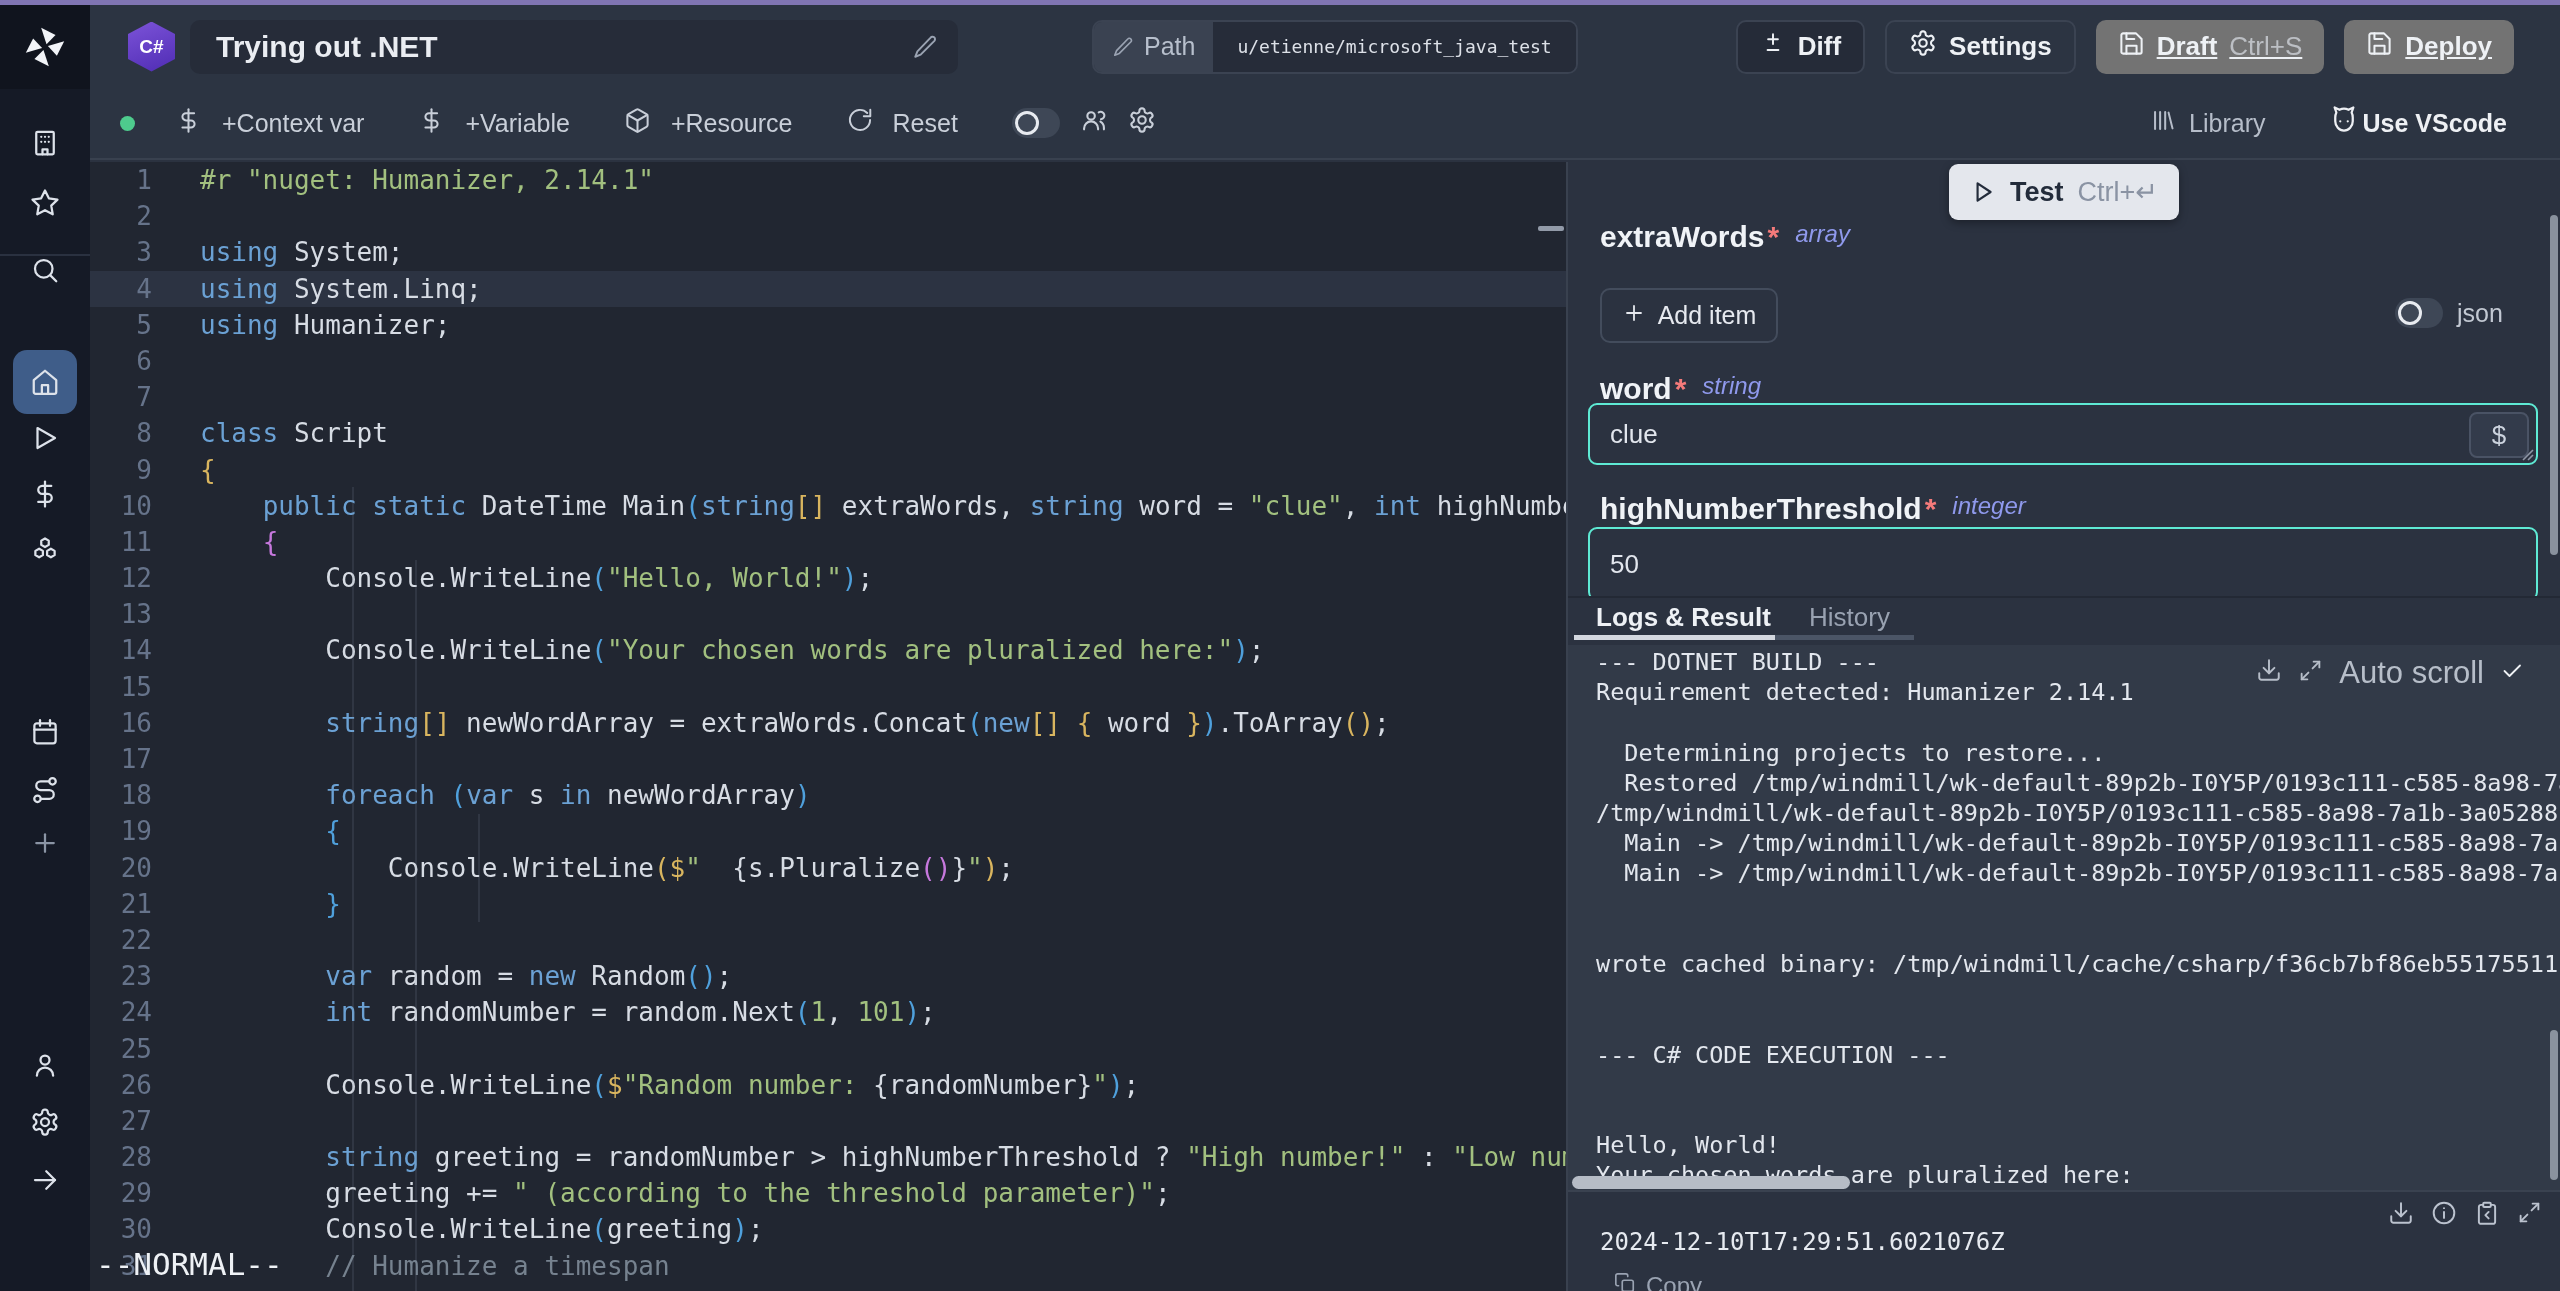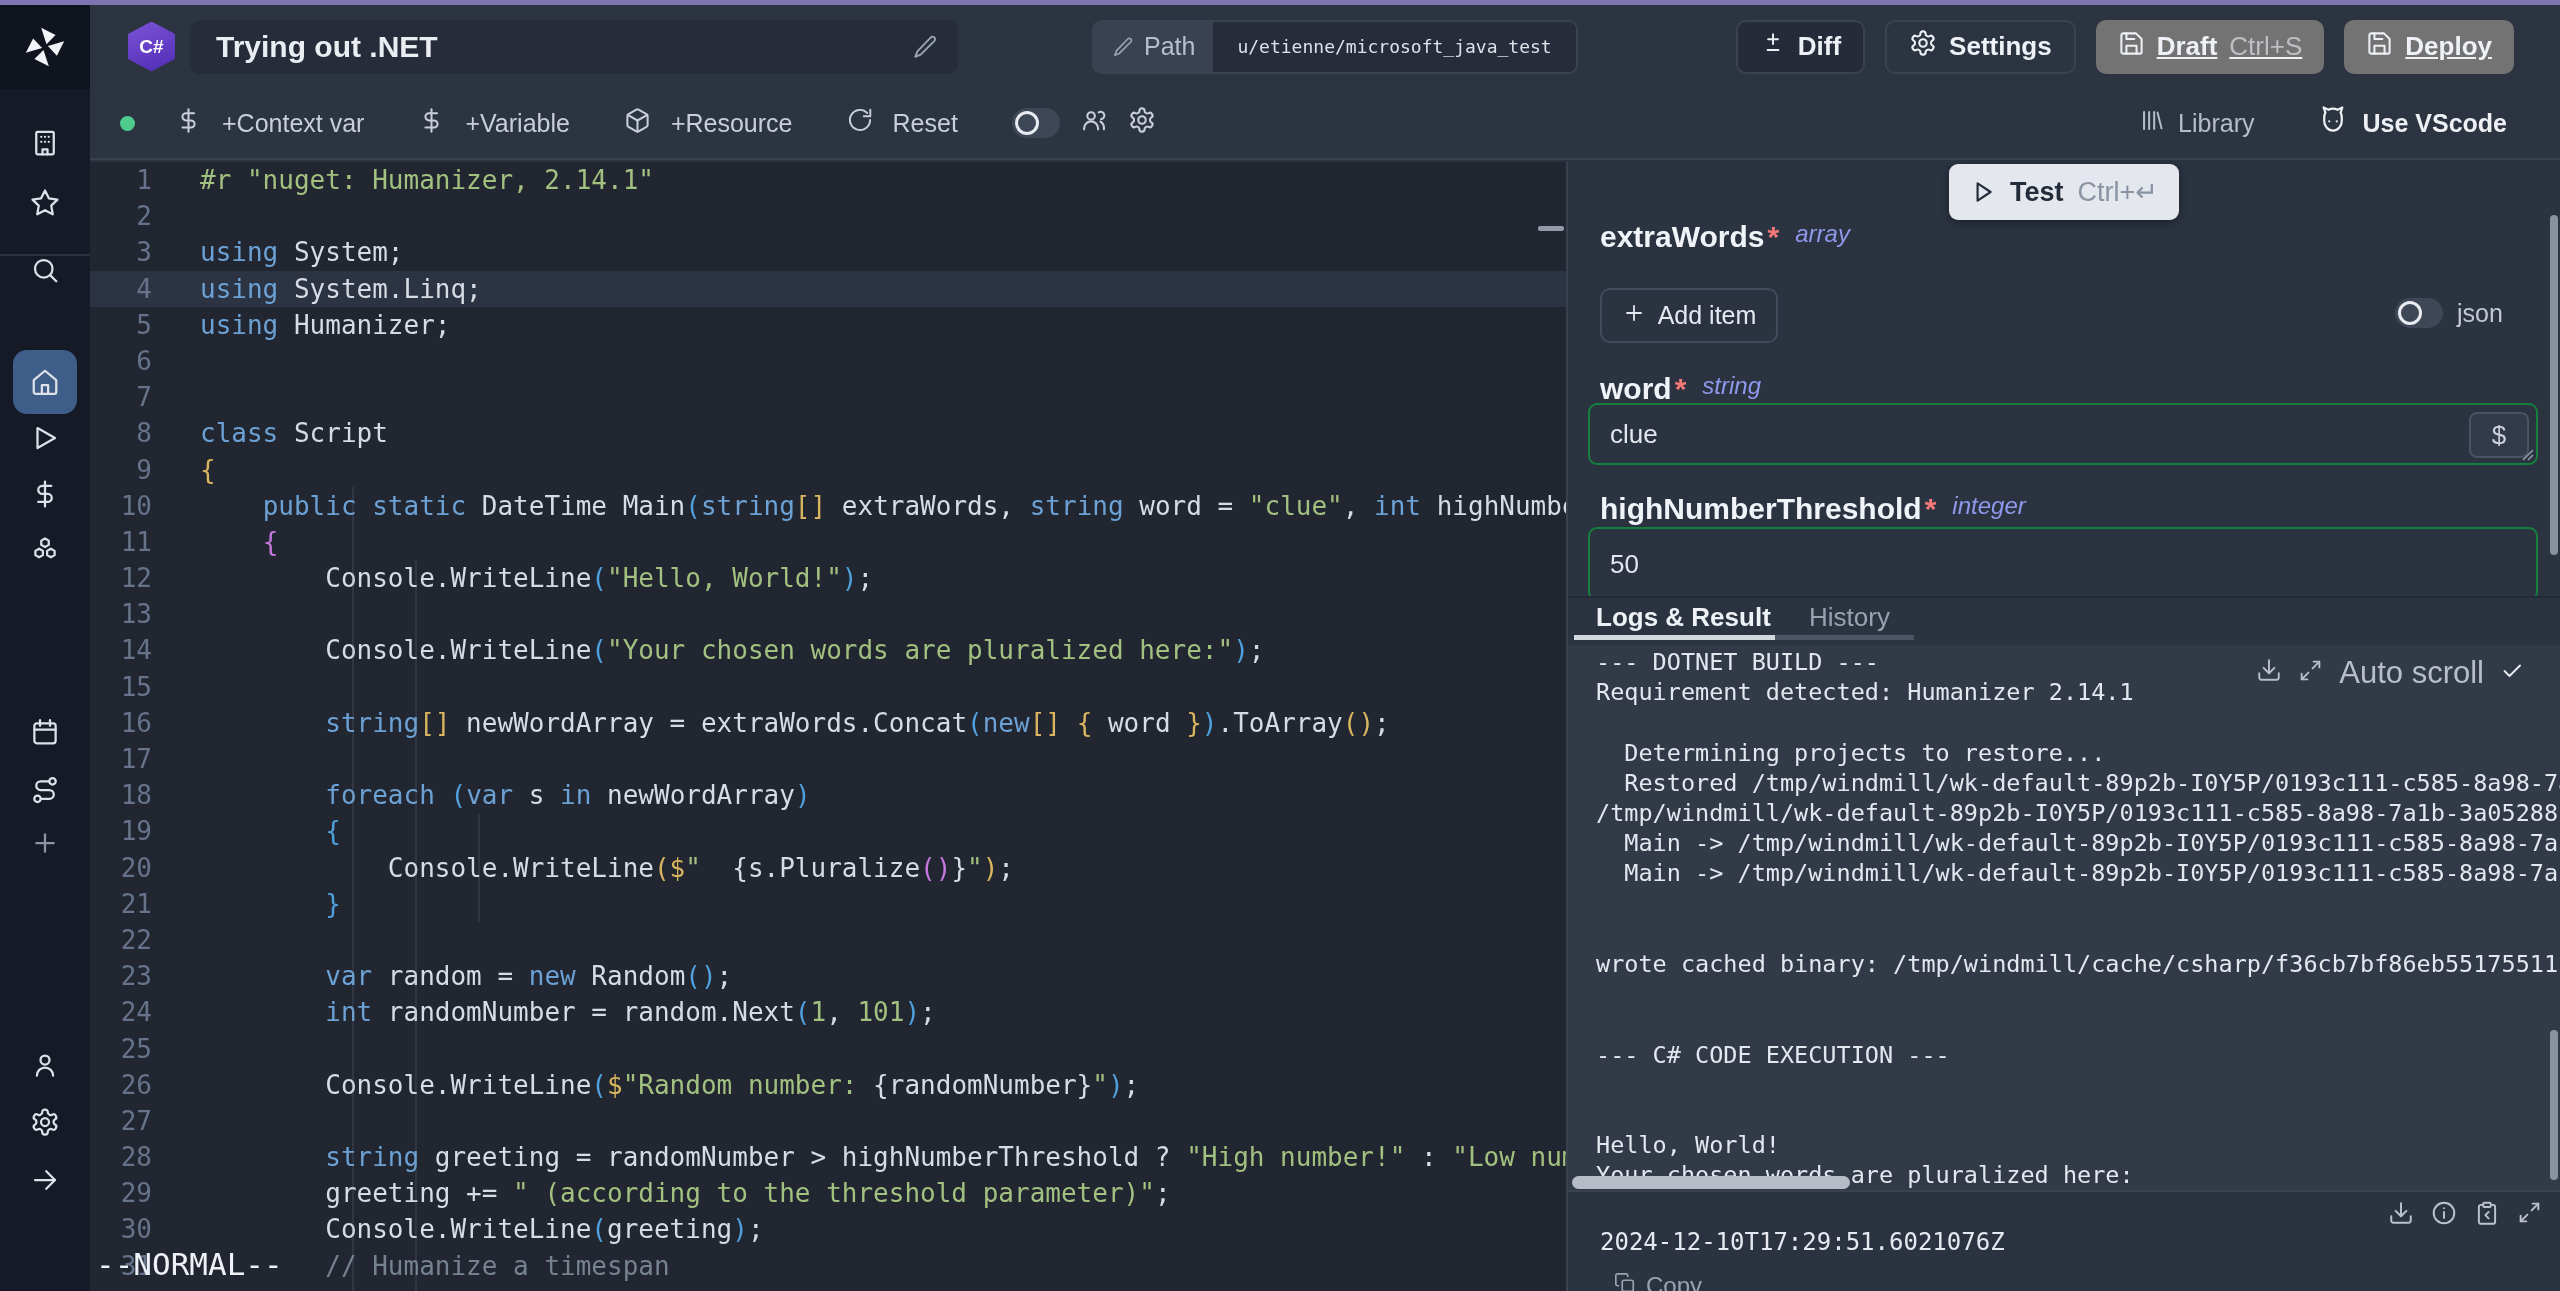--- a/index.html
+++ b/index.html
@@ -50,21 +50,21 @@
   .toolbar{position:absolute;left:90px;top:88px;width:2470px;height:72px;background:#2c3442;
            border-bottom:2px solid #39414f;display:flex;align-items:center;padding-left:30px;
            color:#c9cfd9;font-size:25px;}
   .tool-group{display:flex;align-items:center;gap:20px;margin-right:54px;}
   .dot{width:15px;height:15px;border-radius:50%;background:#4ecb8d;margin-right:40px;flex:none;}
   .toggle{width:48px;height:30px;border-radius:15px;background:#3e4756;position:relative;flex:none;}
   .toggle .knob{position:absolute;left:3px;top:3px;width:24px;height:24px;border-radius:50%;
                 border:3px solid #e8ebf0;background:transparent;}
   .tool-right{margin-left:auto;margin-right:53px;display:flex;align-items:center;gap:64px;}
   .tool-right .lib{color:#b6bdc9;display:flex;align-items:center;gap:12px;}
-  .tool-right .vsc{color:#eef0f4;font-weight:600;display:flex;align-items:center;gap:14px;}
+  .tool-right .vsc{color:#eef0f4;font-weight:600;display:flex;align-items:center;gap:3px;}
 
   
   .editor{position:absolute;left:90px;top:162px;width:1478px;height:1129px;background:#212631;
           overflow:hidden;font-family:"DejaVu Sans Mono",monospace;font-size:26px;}
   .code-row{height:36.2px;line-height:36.2px;white-space:pre;display:flex;}
   .code-row.hl{background:#2c3342;}
   .ln{width:62px;text-align:right;color:#66738a;flex:none;}
   .code{margin-left:48px;white-space:pre;}
   .tk-k{color:#6ba1d4}.tk-s{color:#a2c07f}.tk-w{color:#d7dce4}.tk-y{color:#d9b55f}
   .tk-m{color:#c678dd}.tk-b{color:#4fa0dc}.tk-c{color:#76828f}
@@ -85,21 +85,21 @@
   .test-btn .kbd{font-weight:400;color:#8a93a3;}
   .field-label{position:absolute;left:32px;display:flex;align-items:flex-start;}
   .field-label .fname{font-size:30px;font-weight:700;color:#f0f3f7;}
   .field-label .req{color:#f47a7a;font-size:30px;font-weight:700;margin-left:3px;}
   .field-label .ftype{font-size:24px;font-style:italic;color:#8f99ec;margin-left:16px;}
   .add-item{position:absolute;left:32px;top:126px;width:178px;height:55px;border:2px solid #434c5c;
             border-radius:10px;background:transparent;color:#e6e9ef;font-family:inherit;font-size:25px;
             display:flex;align-items:center;justify-content:center;gap:12px;cursor:pointer;}
   .json-row{position:absolute;left:827px;top:136px;display:flex;align-items:center;gap:14px;}
   .json-row .lbl{color:#c2c8d2;font-size:25px;}
-  .tinput{position:absolute;left:20px;width:950px;border:2px solid #15803d;border-radius:9px;
+  .tinput{position:absolute;left:20px;width:950px;border:2px solid #5eead4;border-radius:9px;
           background:#2b3240;color:#e2e6ed;font-size:26px;display:flex;align-items:center;
           padding-left:20px;}
   .dollar-btn{position:absolute;right:7px;top:7px;width:60px;height:46px;border:2px solid #4a5365;
               border-radius:8px;background:#333b4b;color:#ccd3de;font-size:26px;display:flex;
               align-items:center;justify-content:center;cursor:pointer;}
   .rz{position:absolute;right:2px;bottom:2px;color:#8f97a6;}
 
   
   .tabs{position:absolute;left:0;top:434px;width:992px;height:44px;background:#2b3240;
         border-top:2px solid #232935;}

